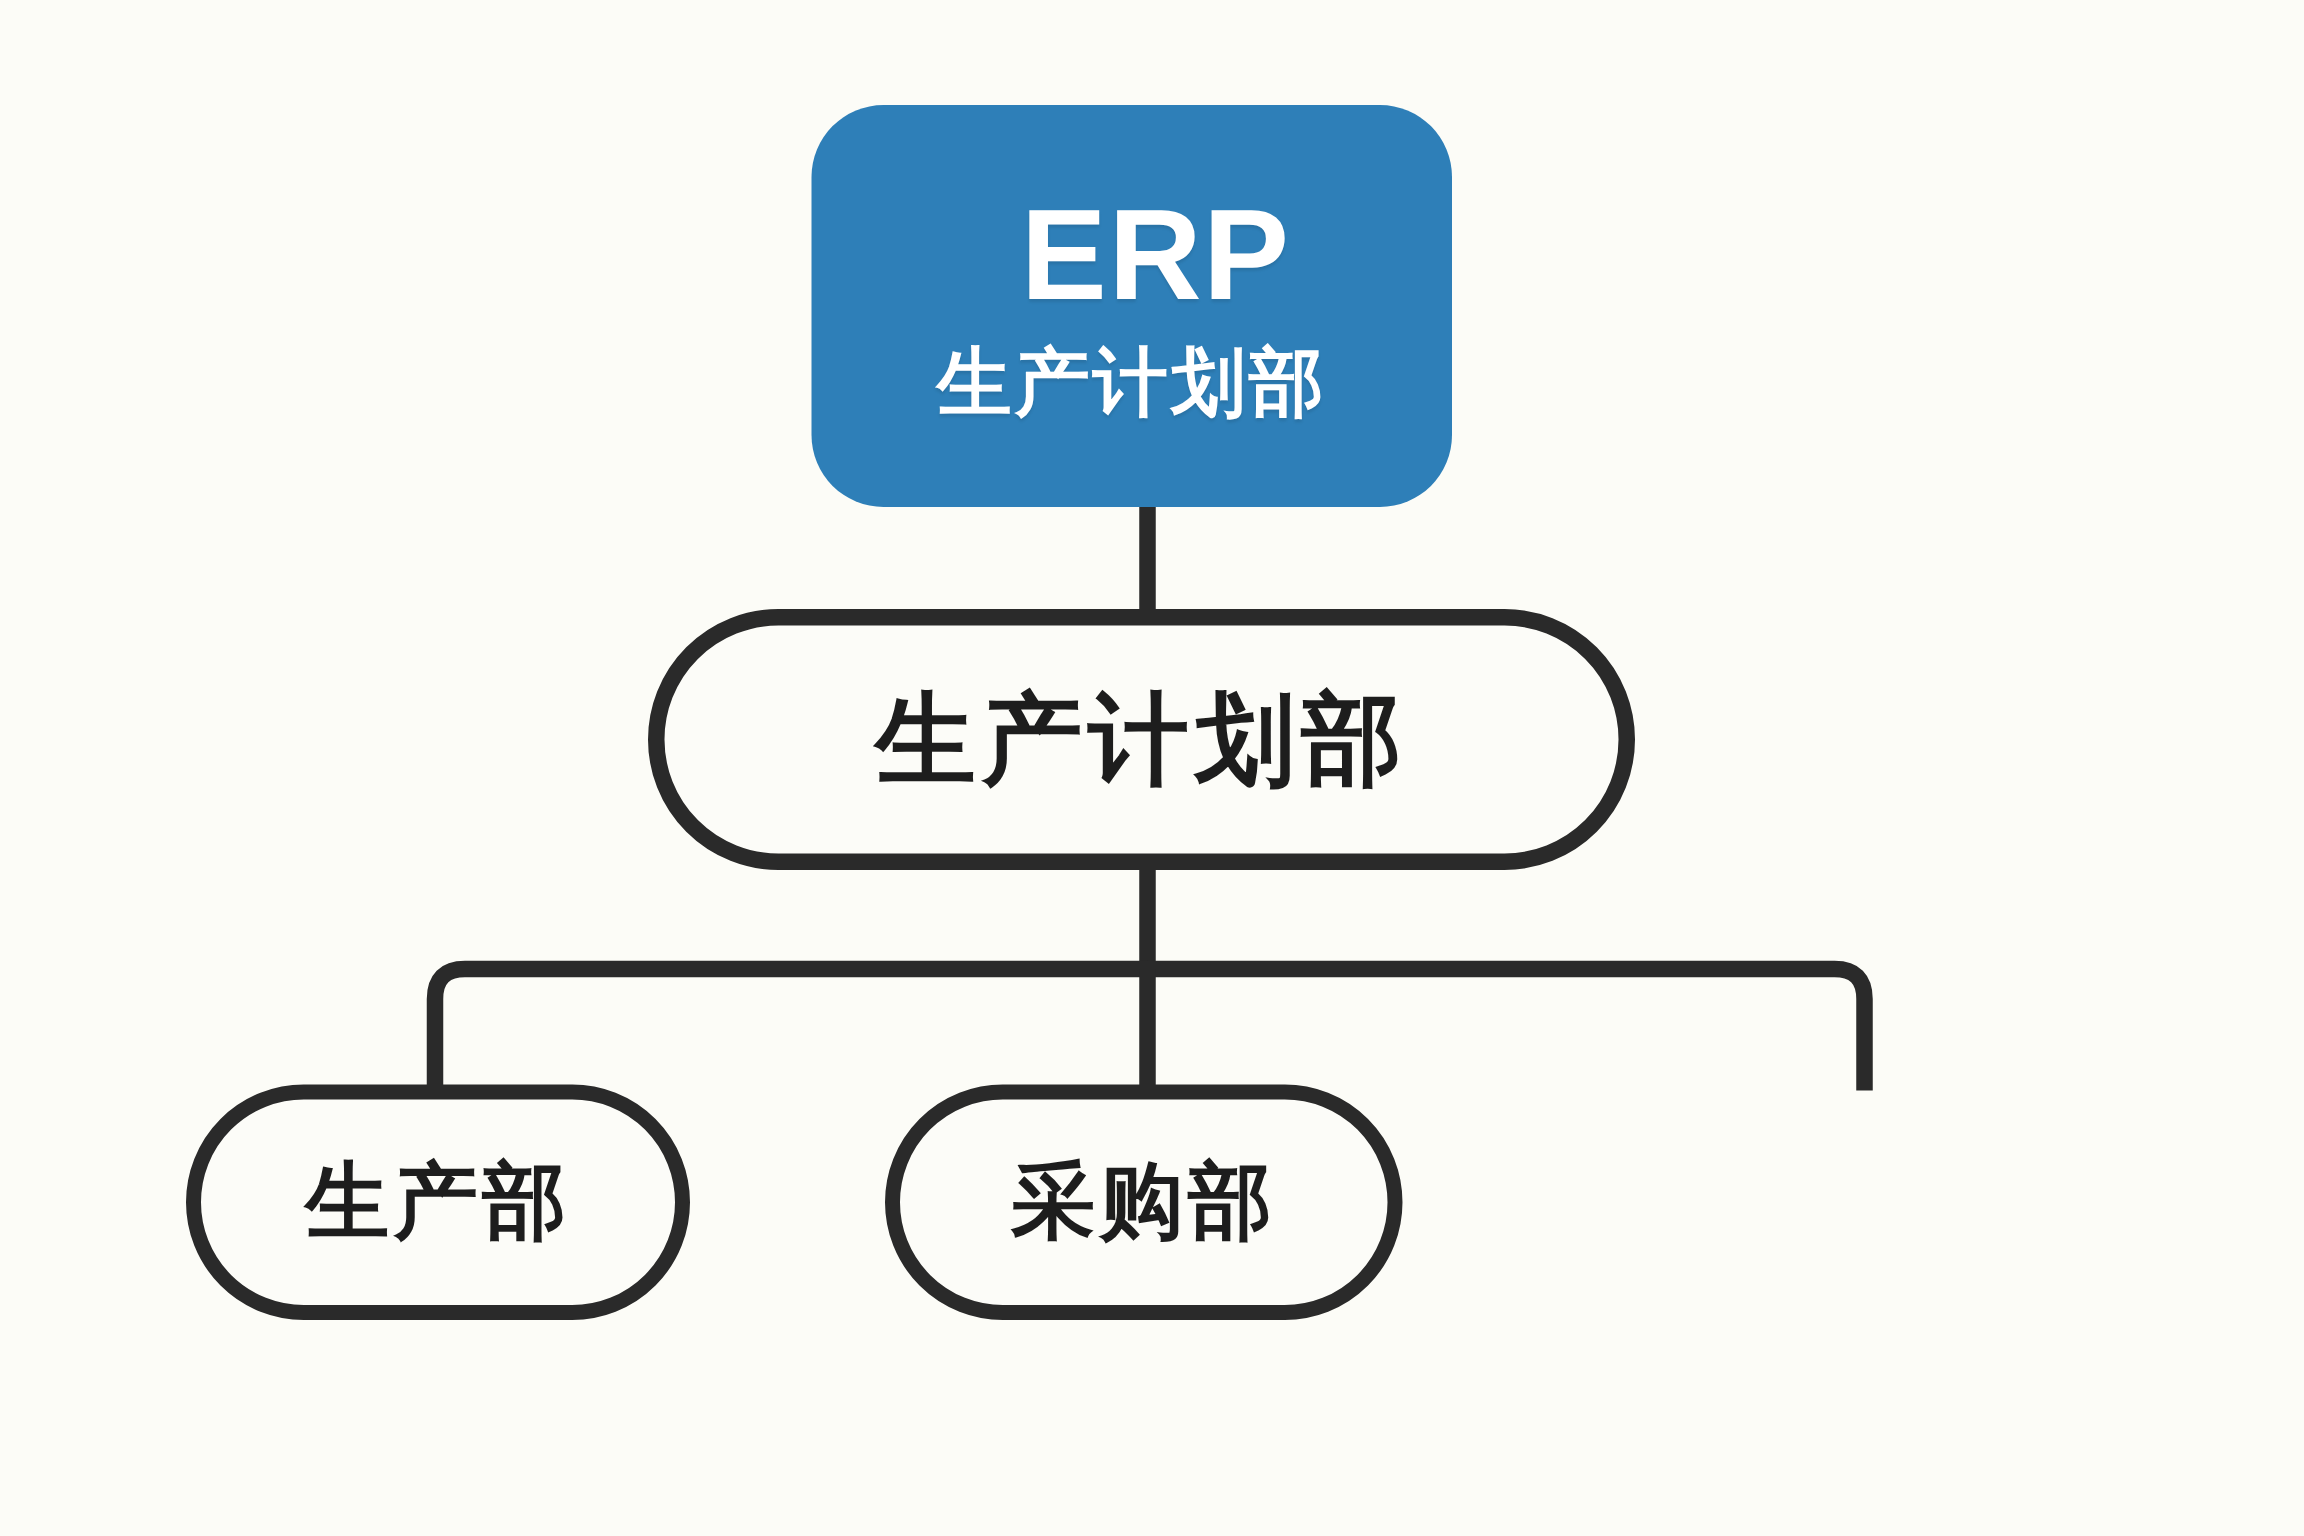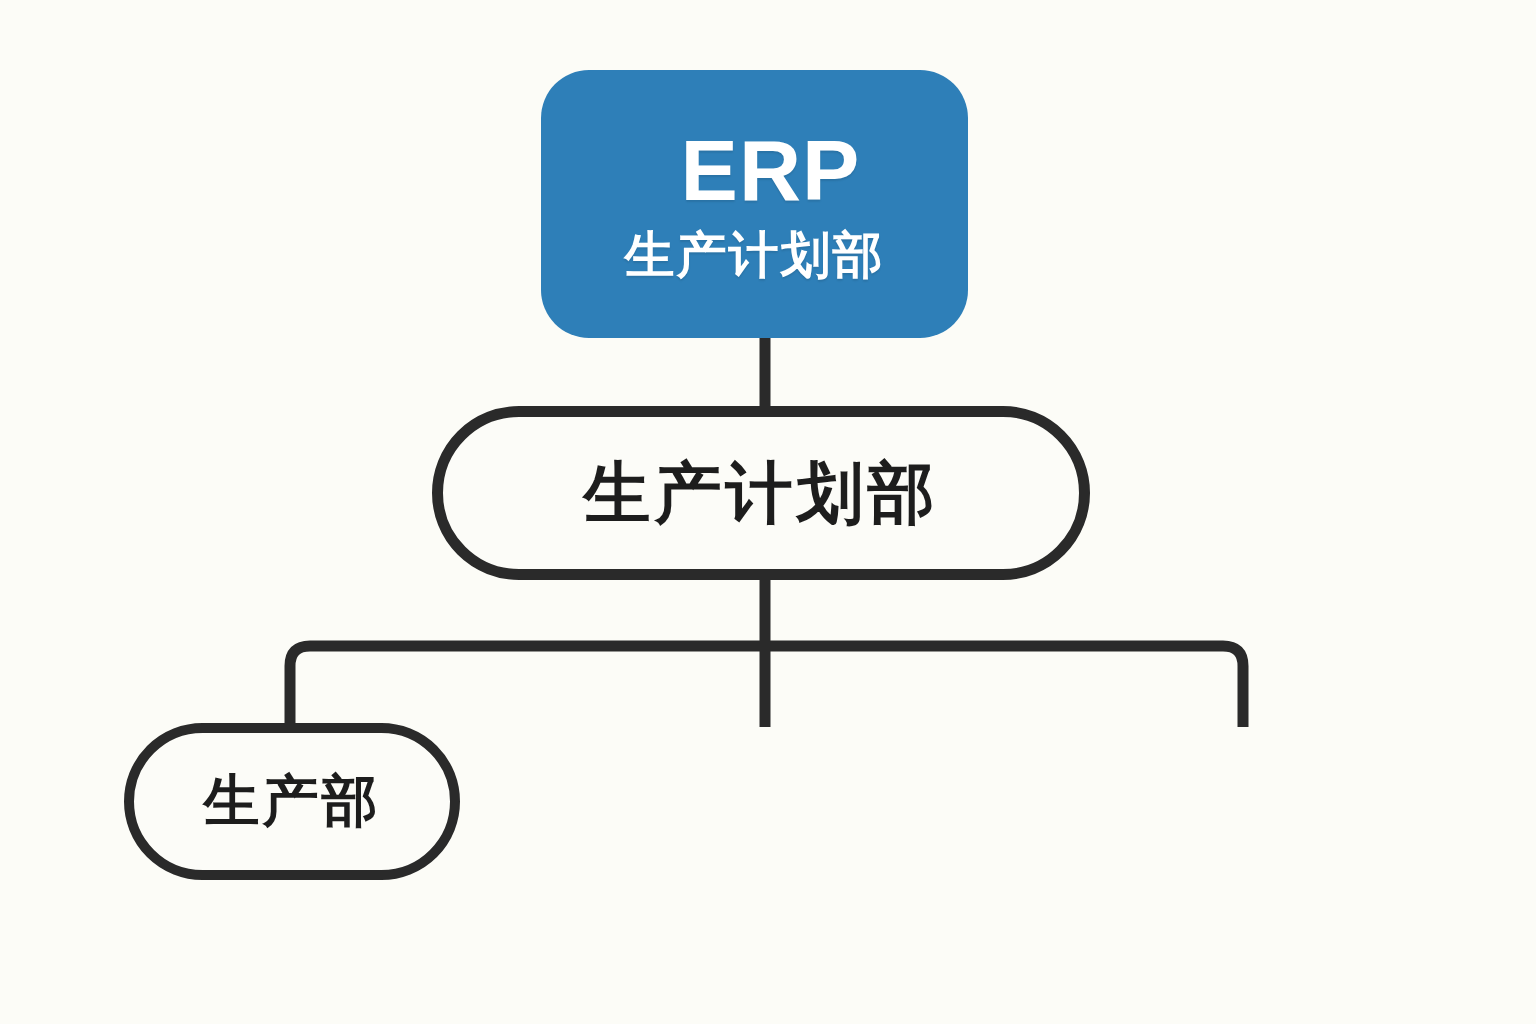--- a/index.html
+++ b/index.html
@@ -127,15 +127,18 @@
   </div>
 
   <div id="node-level2" class="node pill">
     <span class="node-label">生产计划部</span>
   </div>
 
   <div id="node-leaf-0" class="node pill leaf">
     <span class="node-label">生产部</span>
   </div>
 
+  <div id="node-leaf-1" class="node pill leaf">
+    <span class="node-label">采购部</span>
+  </div>
 
 
 </div>
 
 </body></html>

